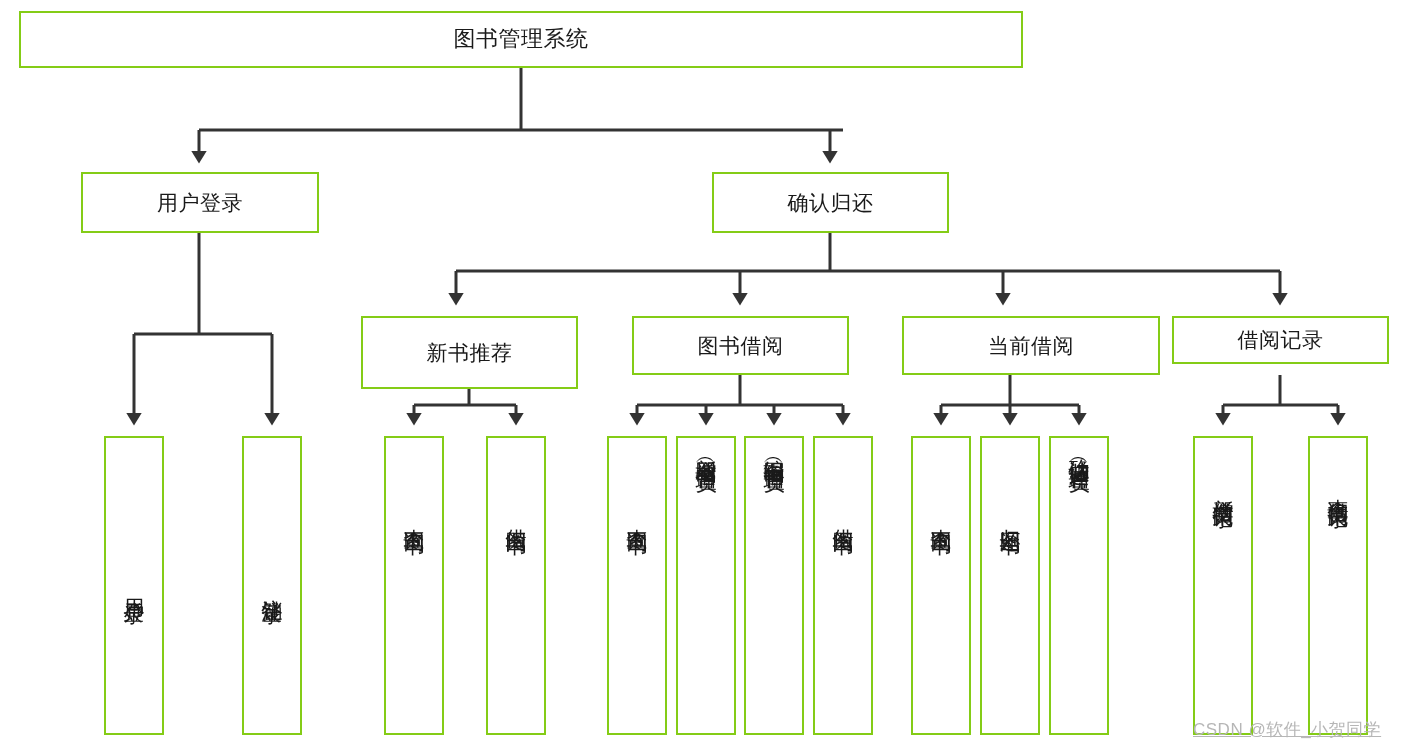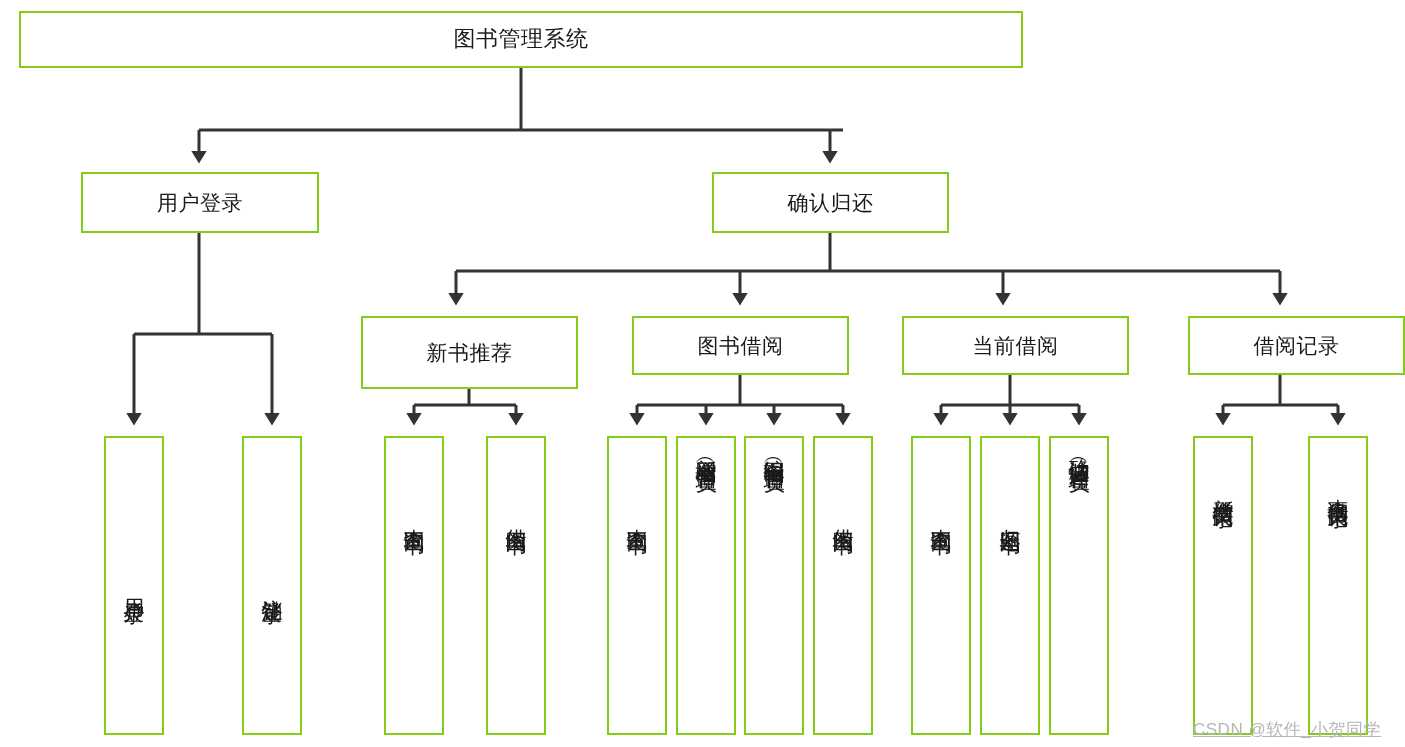--- a/index.html
+++ b/index.html
@@ -138,24 +138,24 @@
   <div class="node" style="left:712px; top:172px; width:237px; height:61px;">
     <span class="label">确认归还</span>
   </div>
 
   <div class="node" style="left:361px; top:316px; width:217px; height:73px;">
     <span class="label">新书推荐</span>
   </div>
   <div class="node" style="left:632px; top:316px; width:217px; height:59px;">
     <span class="label">图书借阅</span>
   </div>
-  <div class="node" style="left:902px; top:316px; width:227px; height:59px;">
+  <div class="node" style="left:902px; top:316px; width:258px; height:59px;">
     <span class="label">当前借阅</span>
   </div>
-  <div class="node" style="left:1172px; top:316px; width:217px; height:59px;margin-left:16px;">
+  <div class="node" style="left:1172px; top:316px; width:217px; height:48px;">
     <span class="label">借阅记录</span>
   </div>
 
   <div class="node leaf mid" style="left:104px; top:436px; width:60px; height:299px;">
     <span class="label">用户登录</span>
   </div>
   <div class="node leaf mid" style="left:242px; top:436px; width:60px; height:299px;">
     <span class="label">注销登录</span>
   </div>
 

